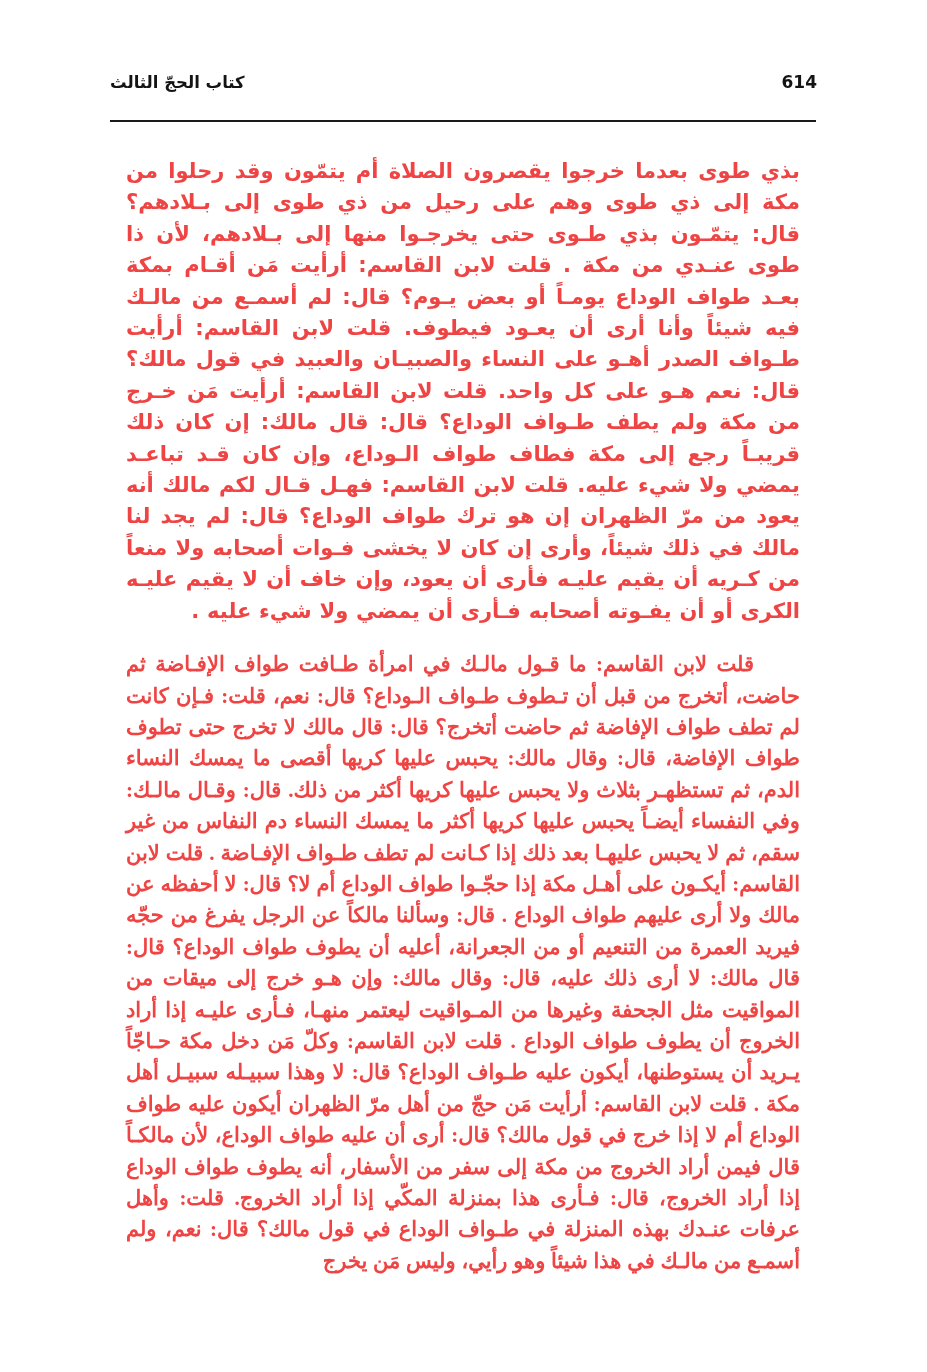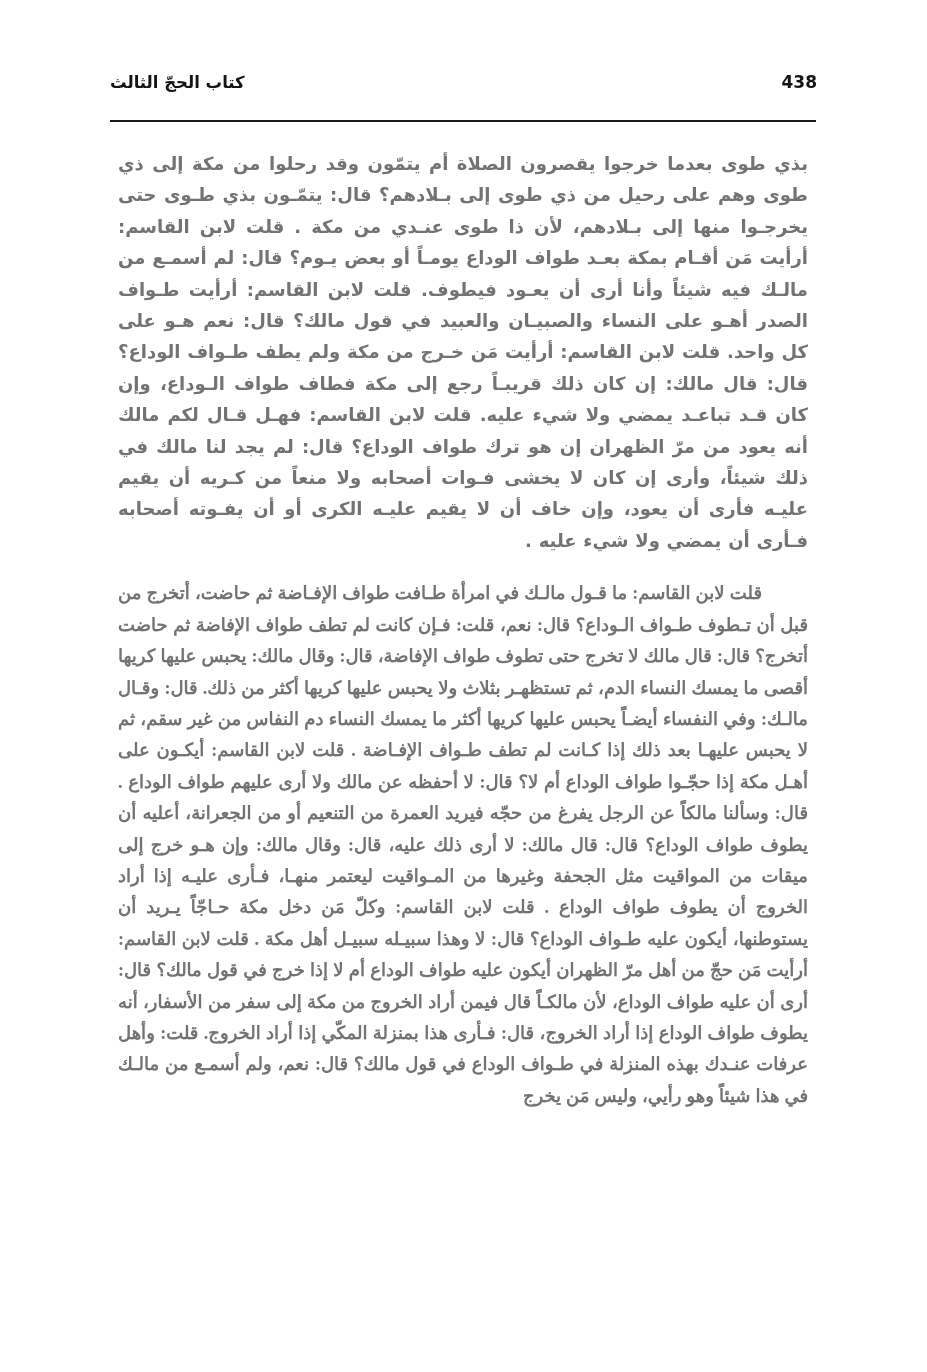--- a/index.html
+++ b/index.html
@@ -55,45 +55,45 @@
   .content {
     position: absolute;
     top: 140px;
     left: 110px;
     width: 706px;
     direction: rtl;
     text-align: justify;
     text-align-last: auto;
   }
   p.para {
-    margin: 8px;
-    font-size: 18px;
+    margin: 16px;
+    font-size: 21px;
     line-height: 31.4px;
     text-align: justify;
     text-justify: inter-word;
     word-spacing: 0.5px;
-    color: #737373;
+    color: #ef4444;
     font-weight: 600;
   }
   p.para + p.para {
     margin-top: 22px;
     font-family: Liberation Serif, serif;
   }
   p.para.indent {
     text-indent: 46px;
   }
 </style>
 </head>
 <body>
 
 <div class="page">
 
   <div class="header">
     <span class="header-title">كتاب الحجّ الثالث</span>
-    <span class="page-number">438</span>
+    <span class="page-number">614</span>
   </div>
 
   <div class="rule"></div>
 
   <div class="content">
     <p class="para">بذي طوى بعدما خرجوا يقصرون الصلاة أم يتمّون وقد رحلوا من مكة إلى ذي طوى وهم على رحيل من ذي طوى إلى بـلادهم؟ قال: يتمّـون بذي طـوى حتى يخرجـوا منها إلى بـلادهم، لأن ذا طوى عنـدي من مكة . قلت لابن القاسم: أرأيت مَن أقـام بمكة بعـد طواف الوداع يومـاً أو بعض يـوم؟ قال: لم أسمـع من مالـك فيه شيئاً وأنا أرى أن يعـود فيطوف. قلت لابن القاسم: أرأيت طـواف الصدر أهـو على النساء والصبيـان والعبيد في قول مالك؟ قال: نعم هـو على كل واحد. قلت لابن القاسم: أرأيت مَن خـرج من مكة ولم يطف طـواف الوداع؟ قال: قال مالك: إن كان ذلك قريبـاً رجع إلى مكة فطاف طواف الـوداع، وإن كان قـد تباعـد يمضي ولا شيء عليه. قلت لابن القاسم: فهـل قـال لكم مالك أنه يعود من مرّ الظهران إن هو ترك طواف الوداع؟ قال: لم يجد لنا مالك في ذلك شيئاً، وأرى إن كان لا يخشى فـوات أصحابه ولا منعاً من كـريه أن يقيم عليـه فأرى أن يعود، وإن خاف أن لا يقيم عليـه الكرى أو أن يفـوته أصحابه فـأرى أن يمضي ولا شيء عليه .</p>
     <p class="para indent">قلت لابن القاسم: ما قـول مالـك في امرأة طـافت طواف الإفـاضة ثم حاضت، أتخرج من قبل أن تـطوف طـواف الـوداع؟ قال: نعم، قلت: فـإن كانت لم تطف طواف الإفاضة ثم حاضت أتخرج؟ قال: قال مالك لا تخرج حتى تطوف طواف الإفاضة، قال: وقال مالك: يحبس عليها كريها أقصى ما يمسك النساء الدم، ثم تستظهـر بثلاث ولا يحبس عليها كريها أكثر من ذلك. قال: وقـال مالـك: وفي النفساء أيضـاً يحبس عليها كريها أكثر ما يمسك النساء دم النفاس من غير سقم، ثم لا يحبس عليهـا بعد ذلك إذا كـانت لم تطف طـواف الإفـاضة . قلت لابن القاسم: أيكـون على أهـل مكة إذا حجّـوا طواف الوداع أم لا؟ قال: لا أحفظه عن مالك ولا أرى عليهم طواف الوداع . قال: وسألنا مالكاً عن الرجل يفرغ من حجّه فيريد العمرة من التنعيم أو من الجعرانة، أعليه أن يطوف طواف الوداع؟ قال: قال مالك: لا أرى ذلك عليه، قال: وقال مالك: وإن هـو خرج إلى ميقات من المواقيت مثل الجحفة وغيرها من المـواقيت ليعتمر منهـا، فـأرى عليـه إذا أراد الخروج أن يطوف طواف الوداع . قلت لابن القاسم: وكلّ مَن دخل مكة حـاجّاً يـريد أن يستوطنها، أيكون عليه طـواف الوداع؟ قال: لا وهذا سبيـله سبيـل أهل مكة . قلت لابن القاسم: أرأيت مَن حجّ من أهل مرّ الظهران أيكون عليه طواف الوداع أم لا إذا خرج في قول مالك؟ قال: أرى أن عليه طواف الوداع، لأن مالكـاً قال فيمن أراد الخروج من مكة إلى سفر من الأسفار، أنه يطوف طواف الوداع إذا أراد الخروج، قال: فـأرى هذا بمنزلة المكّي إذا أراد الخروج. قلت: وأهل عرفات عنـدك بهذه المنزلة في طـواف الوداع في قول مالك؟ قال: نعم، ولم أسمـع من مالـك في هذا شيئاً وهو رأيي، وليس مَن يخرج</p>
   </div>
 
 </div>

